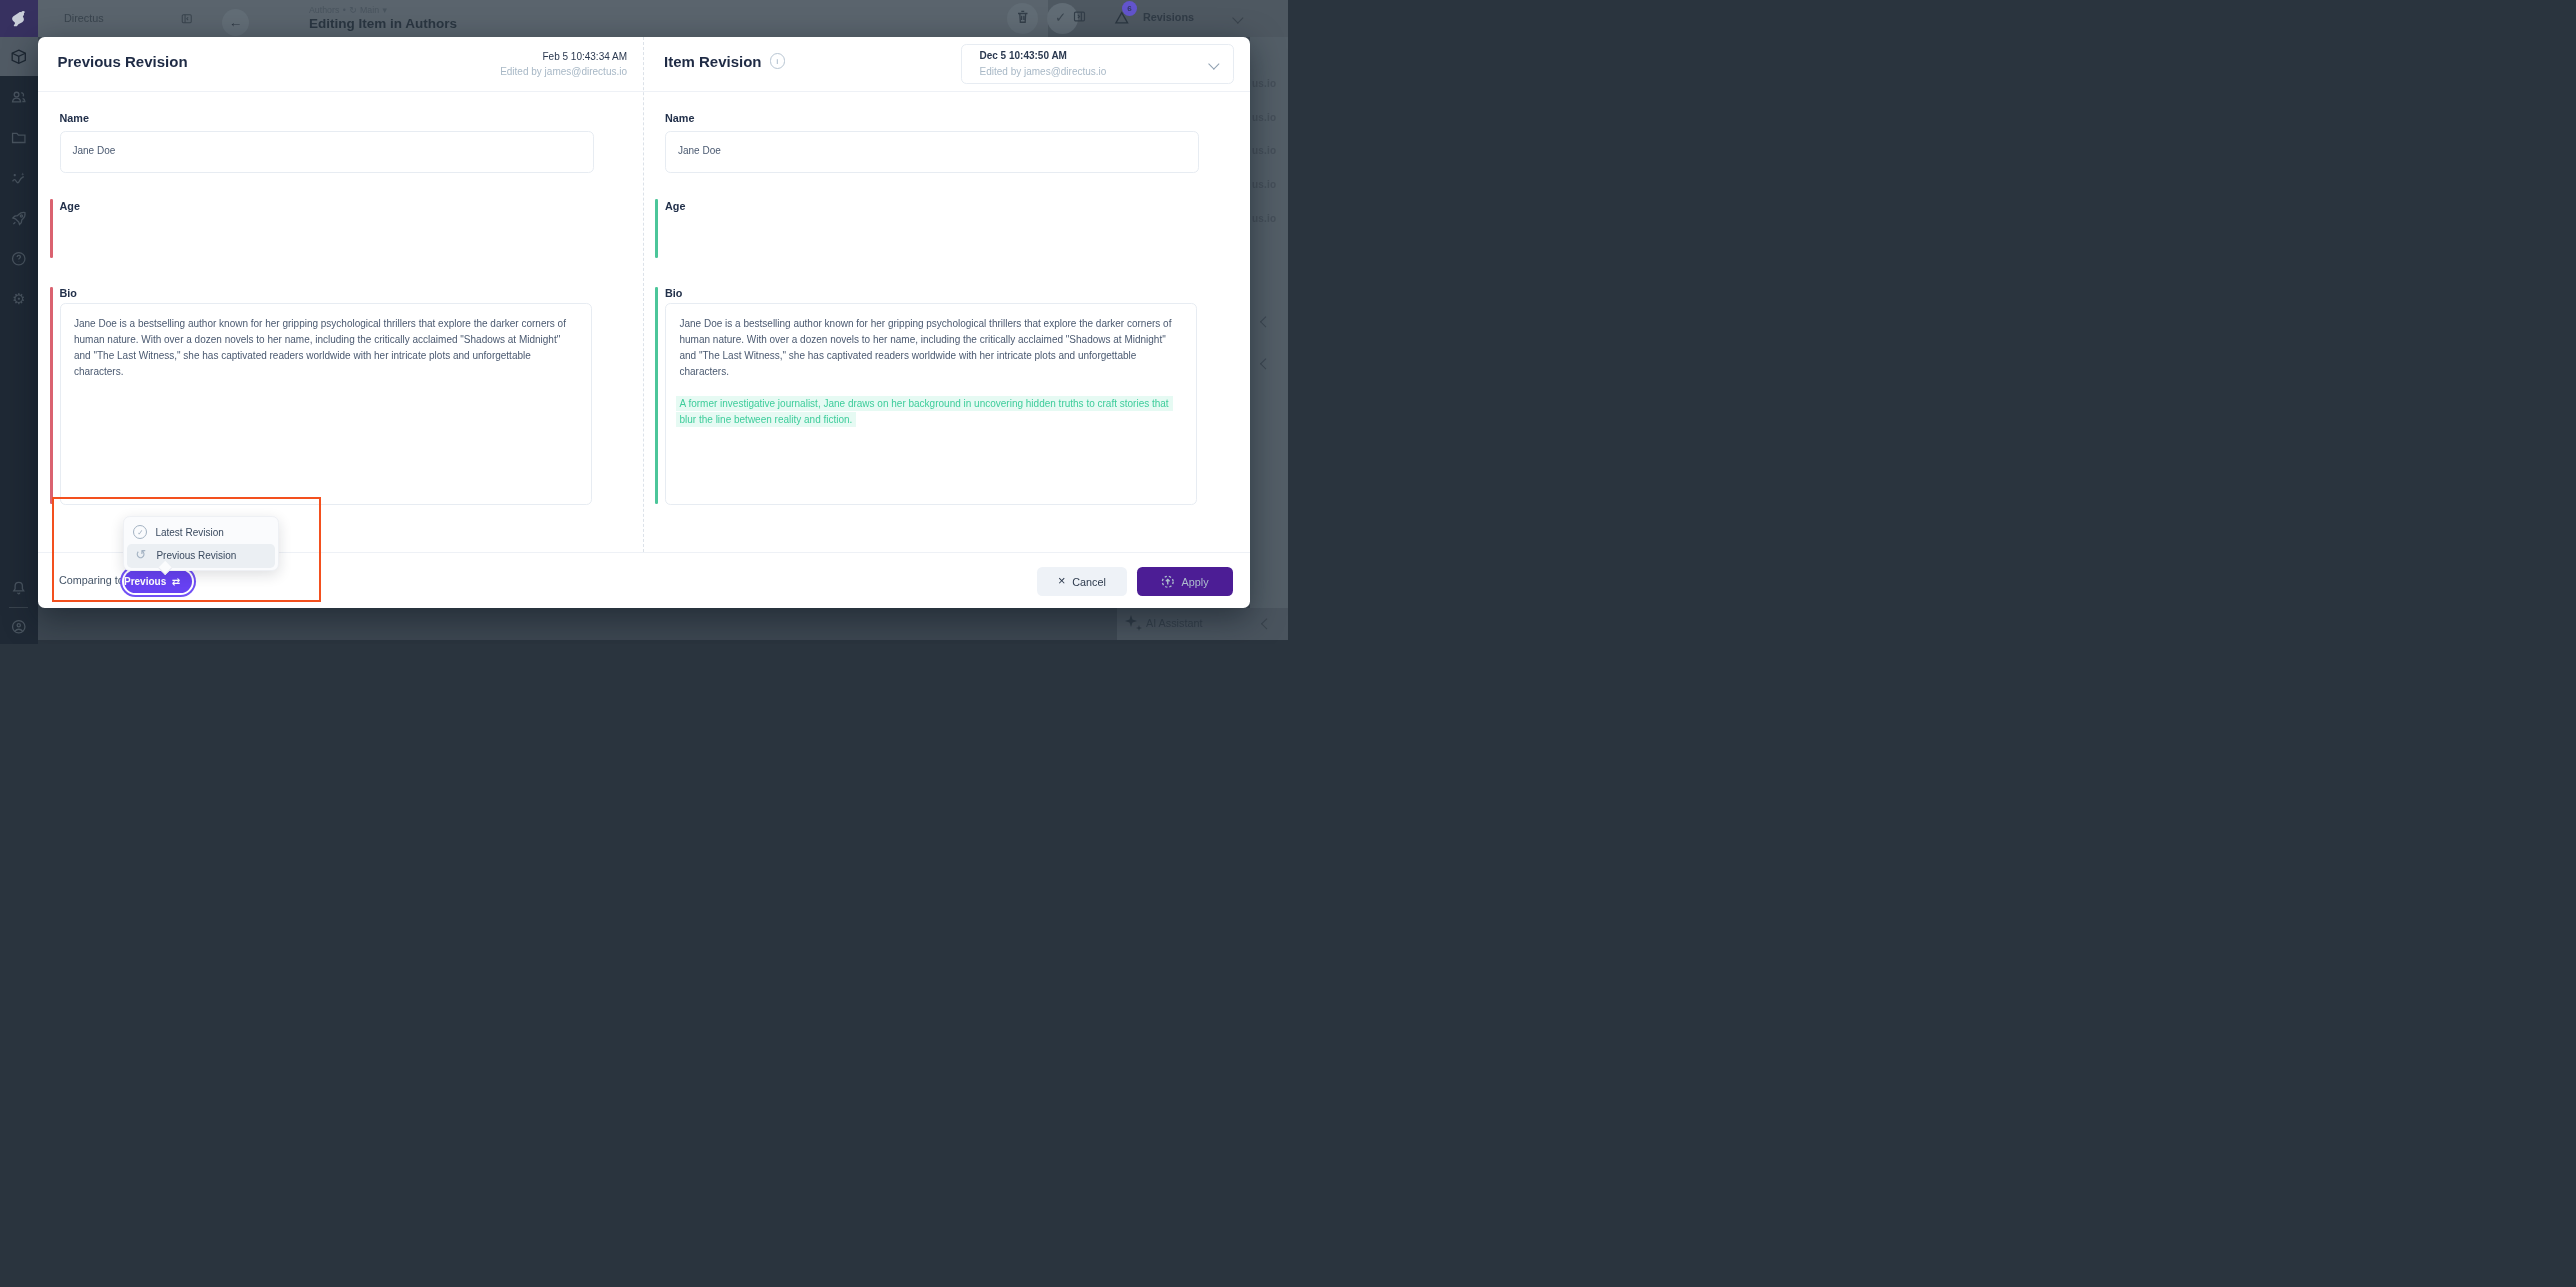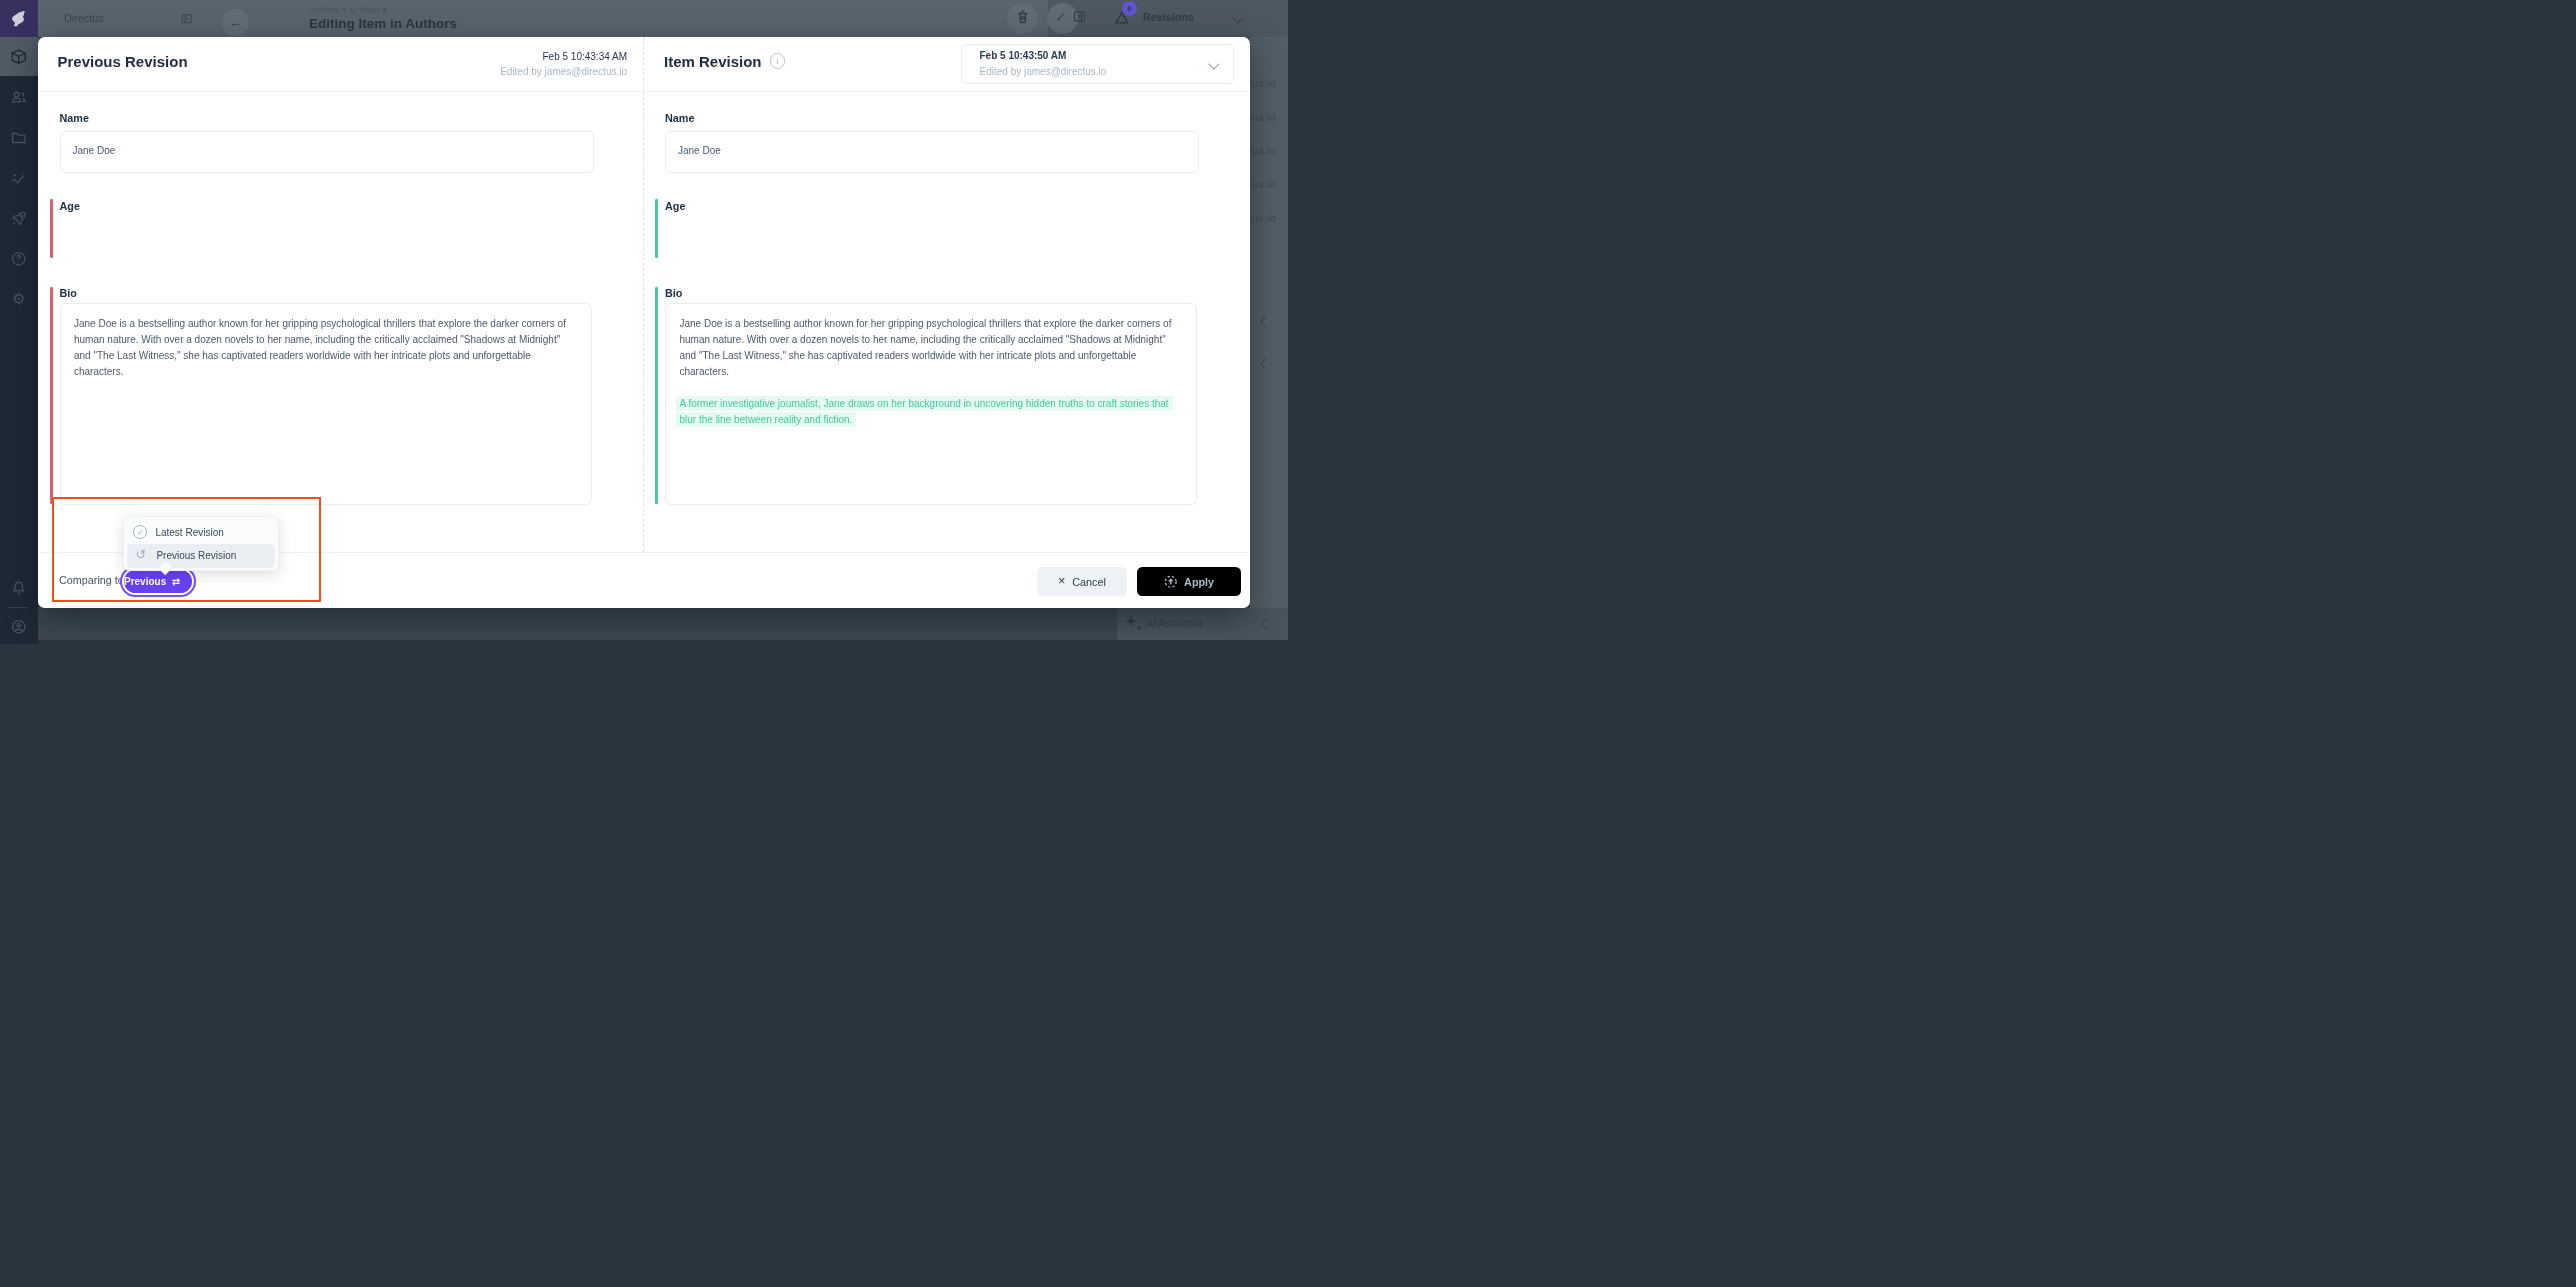--- a/index.html
+++ b/index.html
@@ -57,21 +57,21 @@
   .bar{width:2.7px;border-radius:1.3px;}
   .bar-removed{background:#da6270;}
   .bar-added{background:#4cc69a;}
   .added-para{margin-top:16px;}
   .hl{background:#e6faf3;color:#3ecd9b;padding:2px 4px;margin-left:-4px;-webkit-box-decoration-break:clone;box-decoration-break:clone;}
   .foot-divider{left:0;top:515px;width:1212px;height:1.3px;background:#eef1f6;}
   .comparing-label{left:21px;top:537px;font-size:10.8px;color:#435366;}
   .compare-btn{left:86px;top:533px;width:68px;height:23px;border-radius:11.4px;background:#6741f2;box-shadow:0 0 0 2px #fff,0 0 0 4px #7150f5;display:flex;align-items:center;justify-content:flex-start;gap:5.4px;color:#fff;font-size:10px;font-weight:600;cursor:pointer;}
   .btn{border-radius:5.4px;display:flex;align-items:center;justify-content:center;gap:6.7px;font-size:10.8px;font-weight:500;cursor:pointer;}
   .cancel-btn{left:999px;top:530px;width:90px;height:29px;background:#eef2f7;color:#2e3b4e;}
-  .apply-btn{left:1099px;top:530px;width:104px;height:29px;background:#000000;color:#adbecd;font-weight:bold;}
+  .apply-btn{left:1099px;top:530px;width:96px;height:29px;background:#4c1d95;color:#adbecd;}
   
   .menu{left:123px;top:516px;width:156px;height:55px;background:#fafbfd;border:0.7px solid #eef0f4;border-radius:6.7px;box-shadow:0 4px 13.5px rgba(20,30,45,.14);z-index:50;padding:3.4px;box-sizing:border-box;}
   .menu-item{height:23.6px;display:flex;align-items:center;gap:8px;padding:0 6px;border-radius:4.7px;font-size:10px;color:#3a4a5f;cursor:pointer;}
   .menu-item.active{background:#ebeff3;}
   .check-circle{width:12px;height:12px;border:1.3px solid #a3b2c2;border-radius:50%;color:#a3b2c2;font-size:7.4px;font-weight:bold;display:flex;align-items:center;justify-content:center;flex:none;}
   .history-glyph{font-size:12.8px;color:#a3b2c2;line-height:1;width:15px;text-align:center;flex:none;}
   .notch{left:160px;top:563px;width:9.4px;height:9.4px;background:#fbfcfd;transform:rotate(45deg);border-right:0.7px solid #e8ebf0;border-bottom:0.7px solid #e8ebf0;z-index:51;}
   .annotation-rect{left:52px;top:497px;width:265px;height:101px;border:2.7px solid #f3501e;z-index:100;}
   svg{display:block;}
 </style>
@@ -215,21 +215,21 @@
     <div class="abs meta" style="right:623px;top:13.5px;">
       <div class="meta-time">Feb 5 10:43:34 AM</div>
       <div class="meta-by">Edited by james@directus.io</div>
     </div>
 
     <div class="abs panel-title" style="left:626px;top:15.5px;display:flex;align-items:center;">
       <span>Item Revision</span>
       <span class="info-circle">i</span>
     </div>
     <div class="abs selector">
-      <div class="sel-time">Feb 5 10:43:50 AM</div>
+      <div class="sel-time">Dec 5 10:43:50 AM</div>
       <div class="sel-by">Edited by james@directus.io</div>
       <span class="chev chev-down sel-chev"></span>
     </div>
 
     <div class="abs field-label" style="left:21.5px;top:75px;">Name</div>
     <div class="abs input" style="left:21.5px;top:94px;height:40px;">
       <div class="input-val">Jane Doe</div>
     </div>
 
     <div class="abs bar bar-removed" style="left:12px;top:162px;height:59px;"></div>

